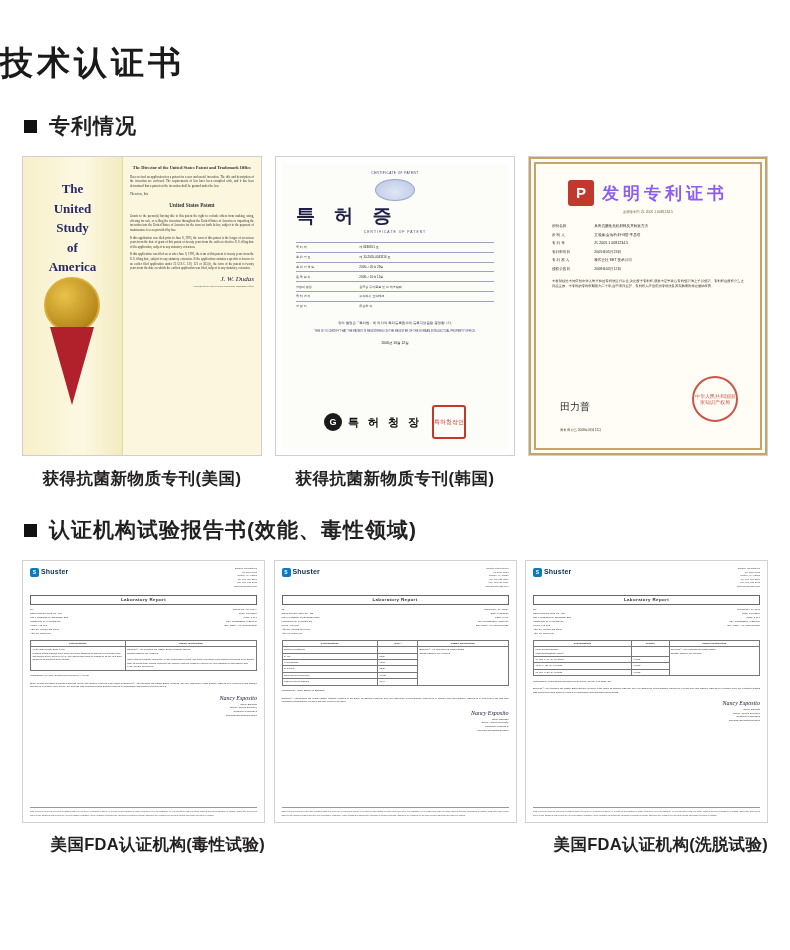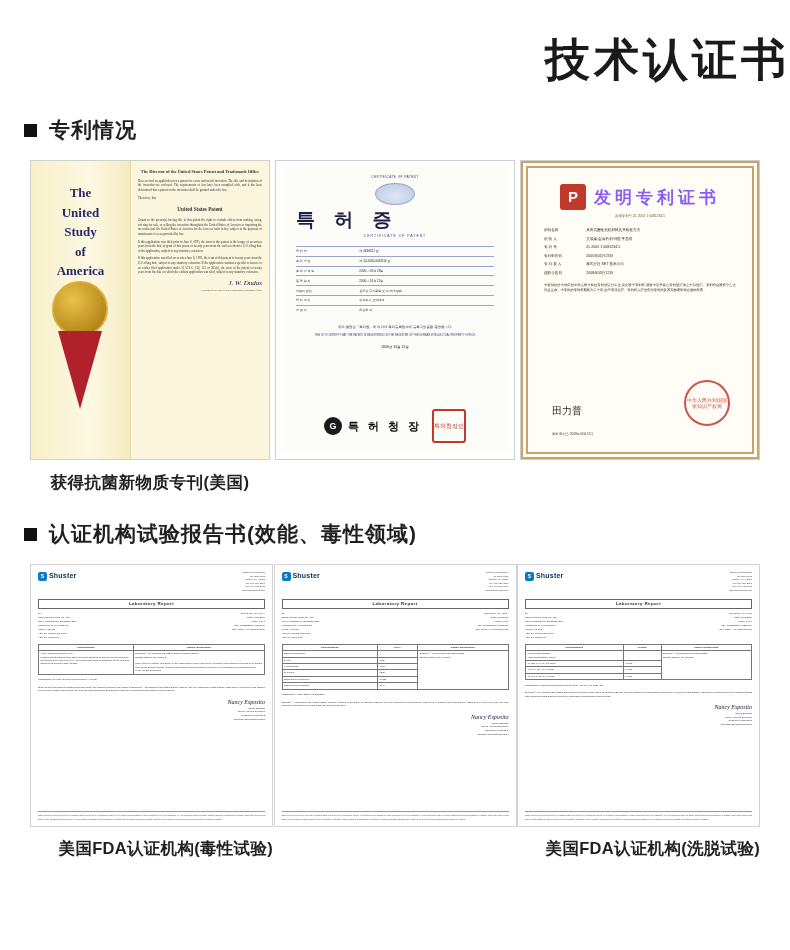--- a/index.html
+++ b/index.html
@@ -9,45 +9,45 @@
     background: #ffffff;
     font-family: "Liberation Sans", sans-serif;
     color: #231f20;
   }
   .page {
     position: relative;
     width: 790px; height: 950px;
     overflow: hidden;
   }
   .main-title {
-    text-align: right;
-    font-size: 45px;
+    text-align: left;
+    font-size: 33px;
     font-weight: bold;
     letter-spacing: 4px;
-    padding-top: 30px;
+    padding-top: 41px;
     color: #1a1a1a;
   }
   .section-head {
     display: flex;
     align-items: center;
     margin: 26px 0 0 24px;
     font-size: 21px;
     font-weight: bold;
     letter-spacing: 1px;
   }
   .sq {
     width: 13px; height: 13px;
     background: #111;
     margin-right: 12px;
     flex: 0 0 auto;
   }
   .row {
     display: flex;
     justify-content: space-between;
-    padding: 0 30px;
+    padding: 0 22px;
     margin-top: 16px;
   }
   .cert {
     width: 240px;
   }
   .cert-frame {
     width: 240px;
     height: 300px;
     border: 1px solid #cfcfcf;
     background: #fff;
@@ -467,20 +467,21 @@
           <div style="text-align:center;font-size:2.6px;margin-top:3px;color:#44447c;">THIS IS TO CERTIFY THAT THE PATENT IS REGISTERED ON THE REGISTER OF THE KOREAN INTELLECTUAL PROPERTY OFFICE.</div>
           <div style="text-align:center;font-size:3.4px;margin-top:8px;color:#222;">2006년 10월 12일</div>
 
           <div class="kr-foot">
             <div class="kr-logo">G</div>
             <div class="kr-org">특 허 청 장</div>
             <div class="kr-stamp">특허청장인</div>
           </div>
         </div>
       </div>
+      <div class="cert-cap">获得抗菌新物质专刊(韩国)</div>
     </div>
 
     <div class="cert">
       <div class="cert-frame">
         <div class="cn">
           <div class="cn-head">
             <div class="cn-logo">P</div>
             <div class="cn-title">发明专利证书</div>
           </div>
           <div class="cn-no">发明专利号 ZL 2005 1 0081234.5</div>

